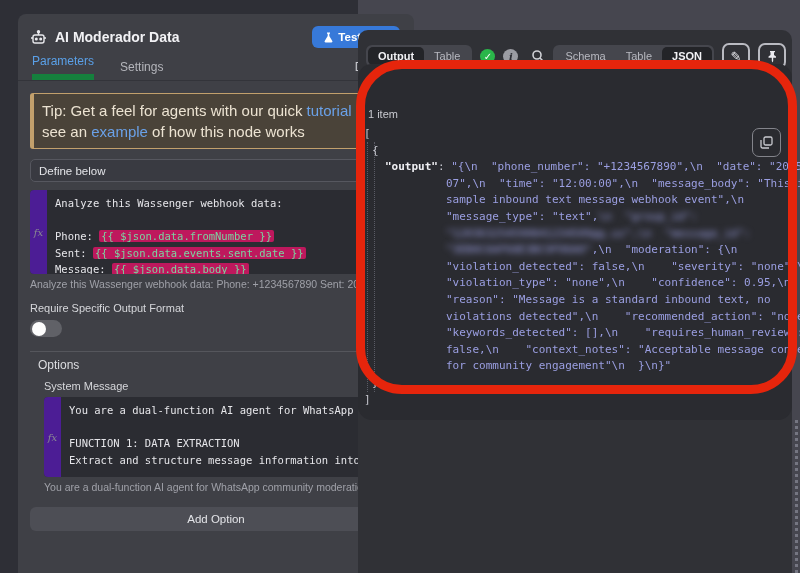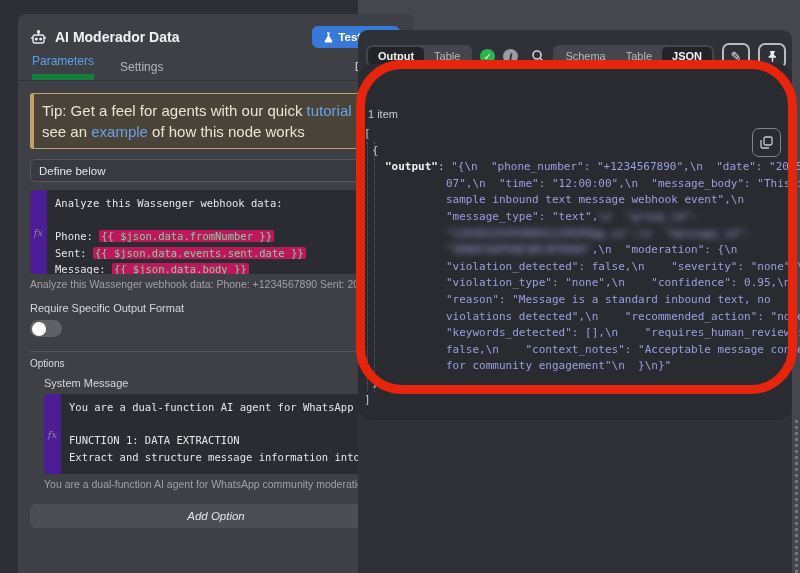--- a/index.html
+++ b/index.html
@@ -49,25 +49,25 @@
     background:#3f4046; border:1px solid #6a6b72; border-radius:3px; color:#d0d1d6;
     font-size:9px; line-height:11px; text-align:center; cursor:pointer; }
   .preview-line { font-size:10.5px; color:#9fa0a8; margin:4px 0 12px; white-space:nowrap; overflow:hidden; }
 
   .toggle { width:32px; height:17px; border-radius:9px; background:#606167; position:relative;
     margin:6px 0 14px; cursor:pointer; }
   .toggle .knob { position:absolute; left:2px; top:1.5px; width:14px; height:14px;
     border-radius:50%; background:#fdfdfd; }
 
   .options-rule { border-top:1px solid #55565c; margin:4px 0 0; }
-  .options-label { font-size:10px; color:#dcdde1; margin:6px 0 8px; }
+  .options-label { font-size:12px; color:#dcdde1; margin:6px 8px 8px; }
   .sys-block { margin-left:14px; }
   .add-option { display:flex; align-items:center; justify-content:center; position:relative;
     height:24px; background:#4d4e55; border-radius:6px; font-size:11.5px; color:#e3e4e8;
-    margin:14px 0 0; cursor:pointer;font-style:italic; }
+    margin:14px 0 0; cursor:pointer; }
   .add-option .chev { position:absolute; right:10px; top:7px; }
 
   
   .right-panel { position:absolute; left:358px; top:30px; width:434px; height:543px;
     background:#303136; border-radius:10px 10px 0 0; }
   .rp-toolbar { display:flex; align-items:center; padding:12px 6px 0 8px; height:40px; gap:8px; }
   .seg { display:flex; background:#45464d; border-radius:6px; padding:2px; font-size:11px; }
   .seg .seg-item { padding:3px 10px; color:#b8b9c0; border-radius:5px; cursor:pointer; }
   .seg .seg-item.active { background:#232428; color:#f2f2f5; font-weight:bold; }
   .status-check { width:15px; height:15px; border-radius:50%; background:#2ab64a; color:#fff;

